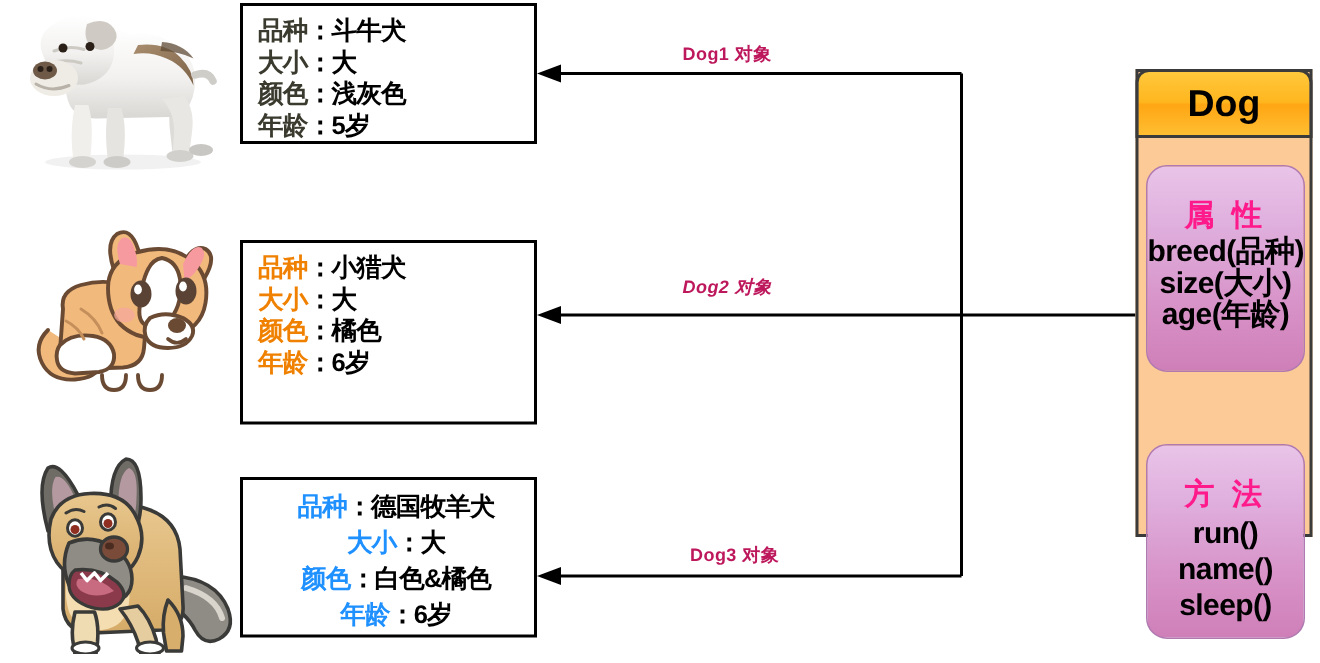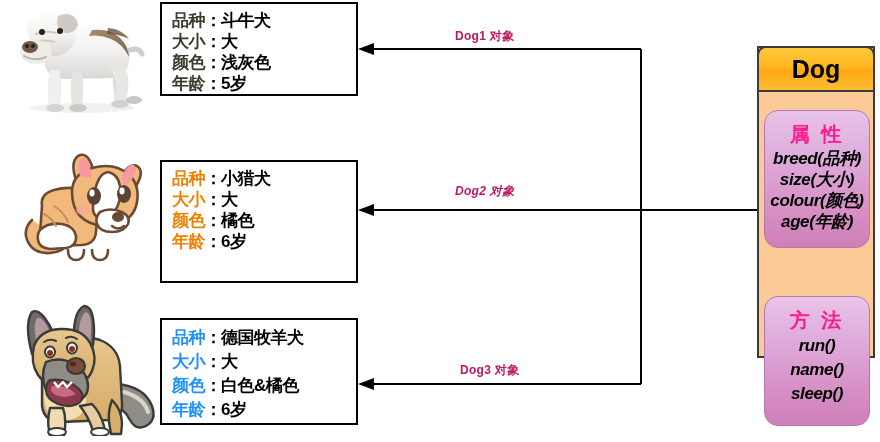--- a/index.html
+++ b/index.html
@@ -38,21 +38,21 @@
   #obj-box-1 { top: 2px;   height: 94px; }
   #obj-box-2 { top: 160px; height: 123px; }
   #obj-box-3 { top: 318px; height: 107px; }
 
   .obj-row {
     display: block;
     white-space: nowrap;
     line-height: 21px;
     font-size: 17px;
   }
-  #obj-box-3 .obj-row { line-height: 24px; }
+  #obj-box-3 .obj-row { line-height: 24px; text-align: center; }
 
   .obj-key {
     font-weight: bold;
     letter-spacing: -0.5px;
   }
   .obj-sep {
     font-weight: bold;
     color: #000000;
     letter-spacing: -1px;
   }
@@ -123,40 +123,39 @@
 
   .section-card {
     position: absolute;
     left: 5px;
     width: 106px;
     border: 1px solid #b07ab0;
     border-radius: 14px;
     box-sizing: border-box;
     background: linear-gradient(180deg, #e9c4e8 0%, #dfaedd 30%, #d791c6 70%, #cf7fb8 100%);
     text-align: center;
-    padding-top: 10px;
+    padding-top: 20px;
   }
   #attributes-section { top: 62px;  height: 138px; }
   #methods-section    { top: 248px; height: 130px; }
 
   .section-title {
     font-size: 20px;
     font-weight: bold;
     color: #ff1a8c;
     letter-spacing: 3px;
     line-height: 27px;
   }
   .section-item {
-    font-size: 17px;
+    font-size: 20px;
     font-weight: bold;
     color: #000000;
     line-height: 21px;
     white-space: nowrap;
     letter-spacing: -0.4px;
-    font-style: italic;
   }
   #methods-section .section-item { line-height: 24px; }
 </style>
 </head>
 <body>
 
 <div class="dog-img" id="dog-img-1">
   <svg viewBox="0 0 148 112" xmlns="http://www.w3.org/2000/svg">
     <defs>
       <linearGradient id="bdBody" x1="0" y1="0" x2="0" y2="1">
@@ -365,21 +364,20 @@
 <div class="arrow-label" id="arrow-label-2">Dog2 对象</div>
 <div class="arrow-label" id="arrow-label-3">Dog3 对象</div>
 
 <div id="dog-class-card">
   <div class="class-header">Dog</div>
 
   <div class="section-card" id="attributes-section">
     <div class="section-title">属 性</div>
     <div class="section-item">breed(品种)</div>
     <div class="section-item">size(大小)</div>
-    <div class="section-item">colour(颜色)</div>
     <div class="section-item">age(年龄)</div>
   </div>
 
   <div class="section-card" id="methods-section">
     <div class="section-title">方 法</div>
     <div class="section-item">run()</div>
     <div class="section-item">name()</div>
     <div class="section-item">sleep()</div>
   </div>
 </div>

